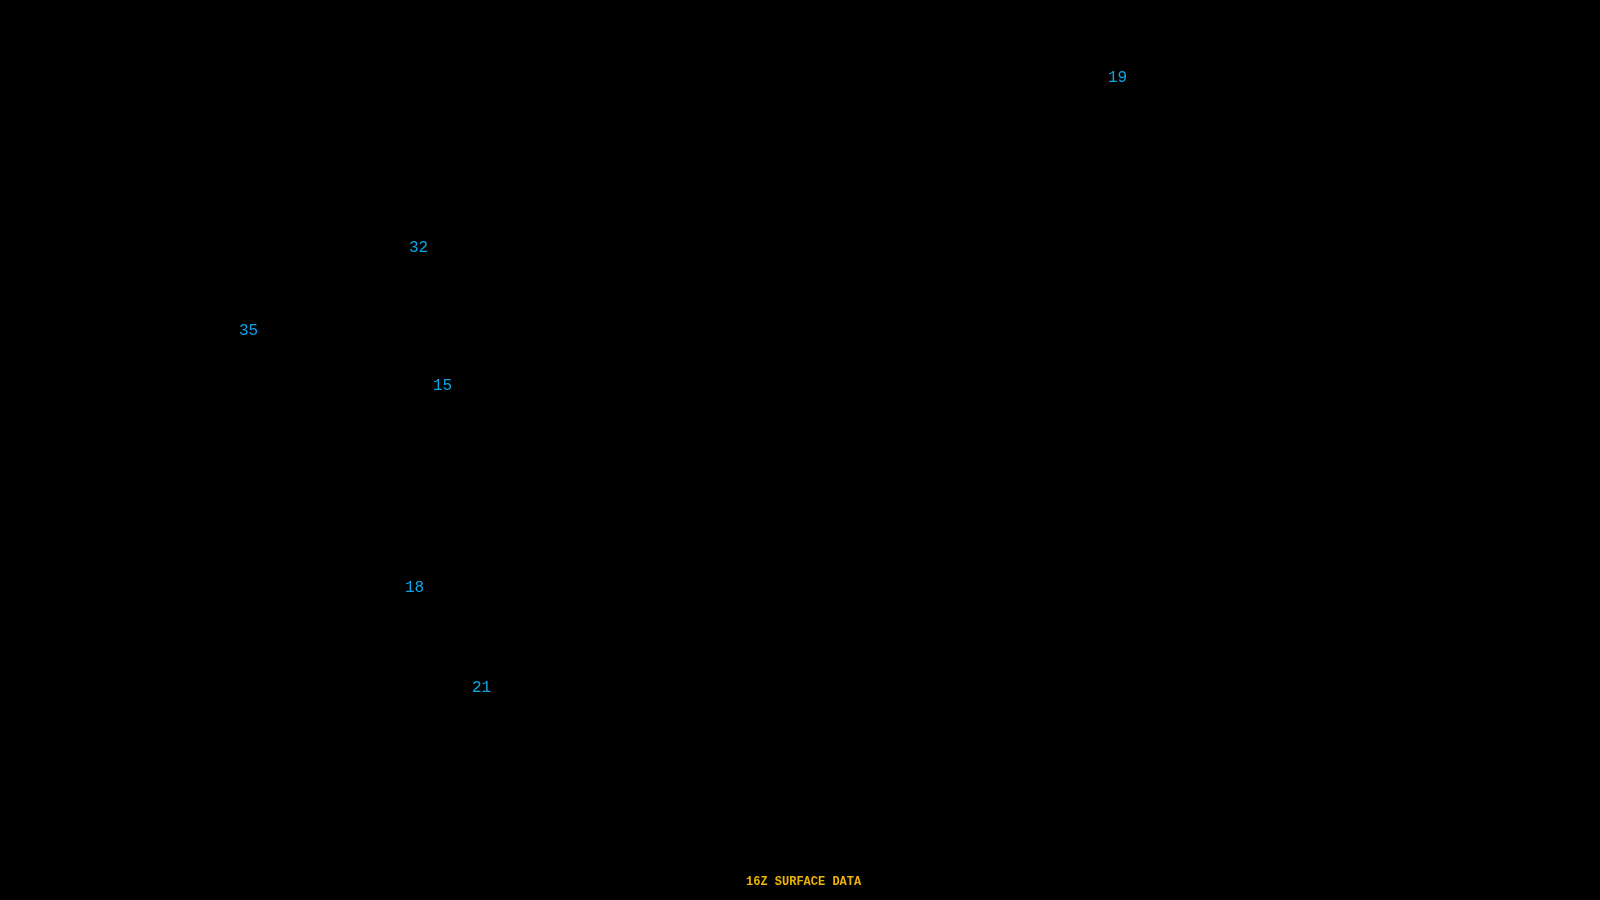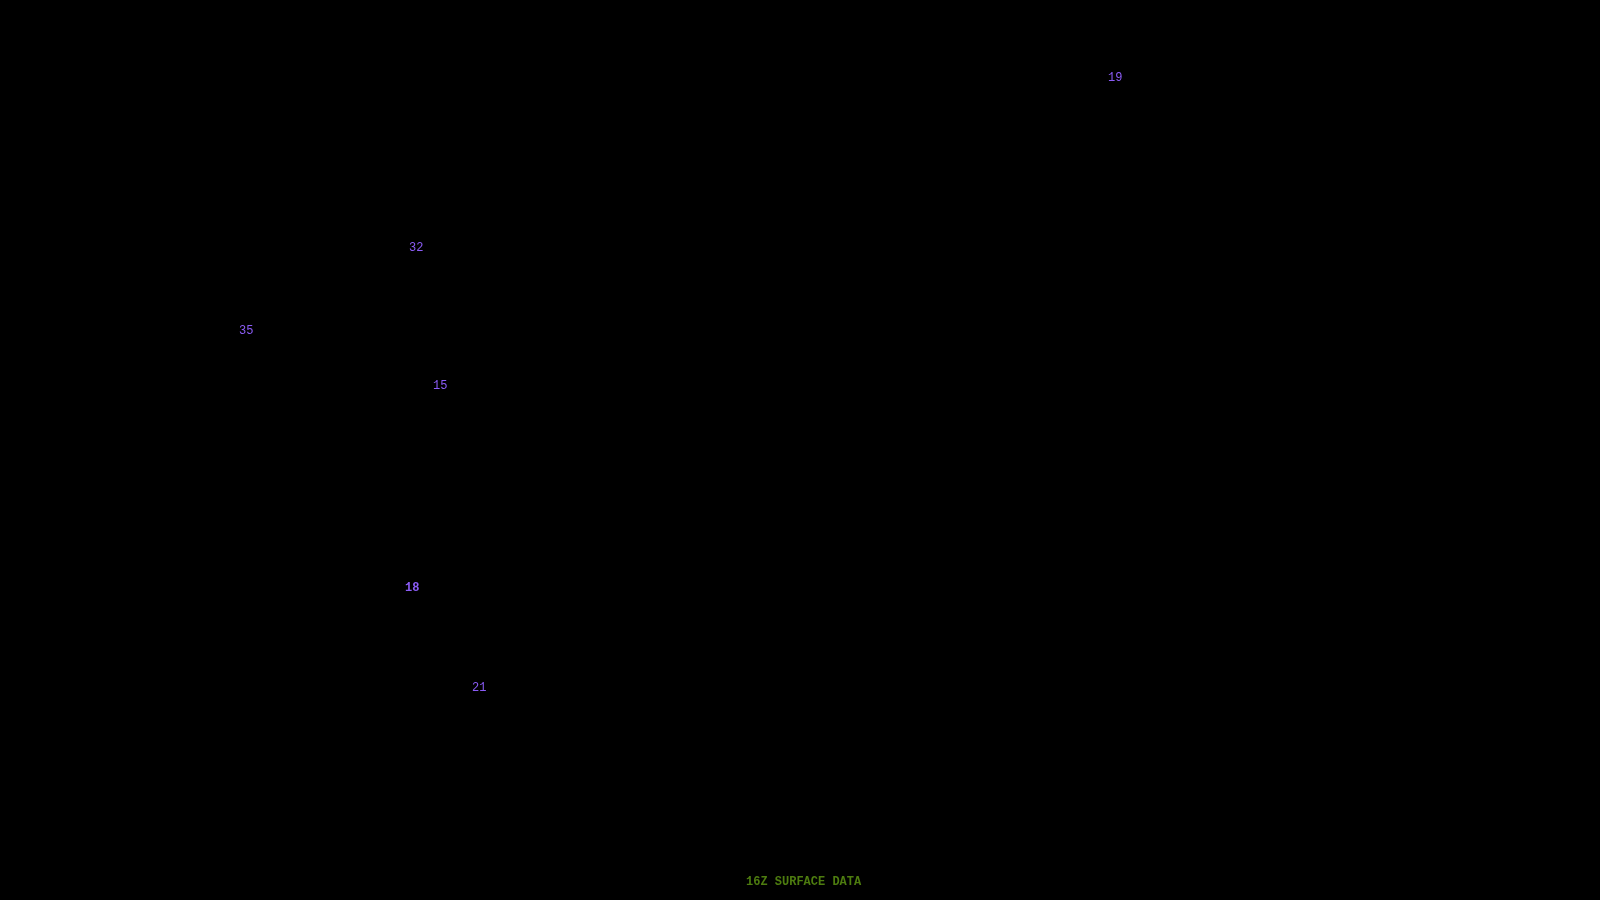--- a/index.html
+++ b/index.html
@@ -10,40 +10,40 @@
   .display {
     position: relative;
     width: 1600px;
     height: 900px;
     background: #000000;
     overflow: hidden;
     font-family: "Liberation Mono", "DejaVu Sans Mono", monospace;
   }
   .station {
     position: absolute;
-    color: #8b5cf6;
-    font-size: 12px;
+    color: #0ea5e9;
+    font-size: 16px;
     line-height: 13px;
     white-space: pre;
     letter-spacing: 0px;
   }
   .plot-title {
     position: absolute;
-    color: #4d7c0f;
+    color: #eab308;
     font-size: 12px;
     line-height: 13px;
     font-weight: bold;
     white-space: pre;
     letter-spacing: 0px;
   }
 </style>
 </head>
 <body>
 
 <div class="display">
   <span class="station" style="left: 1108px; top: 72px;">19</span>
   <span class="station" style="left: 409px; top: 242px;">32</span>
   <span class="station" style="left: 198px; top: 325px; margin-left: 41px;">35</span>
   <span class="station" style="left: 433px; top: 380px;">15</span>
-  <span class="station" style="left: 405px; top: 582px; font-weight: bold;">18</span>
+  <span class="station" style="left: 405px; top: 582px;">18</span>
   <span class="station" style="left: 472px; top: 682px;">21</span>
   <span class="plot-title" style="left: 746px; top: 876px;">16Z SURFACE DATA</span>
 </div>
 
 </body></html>

